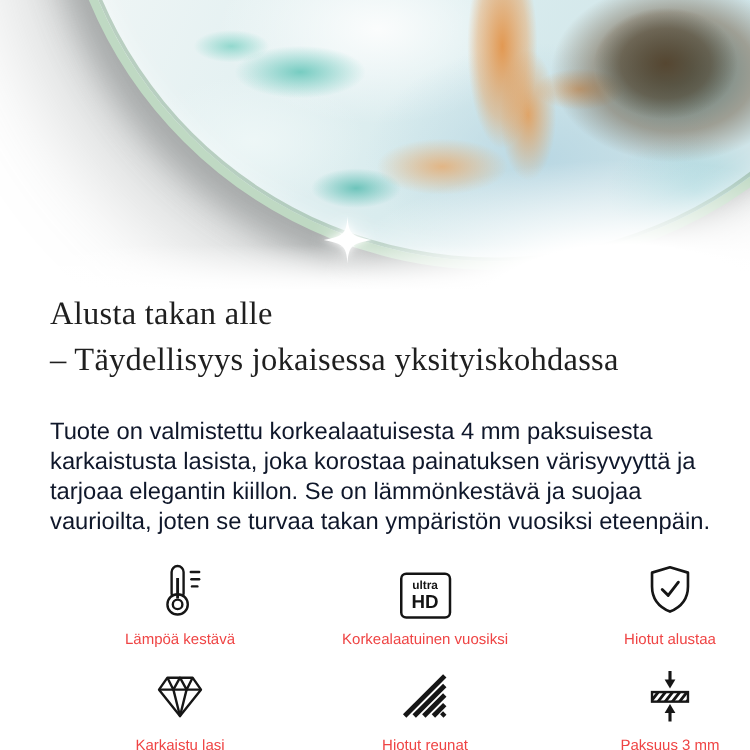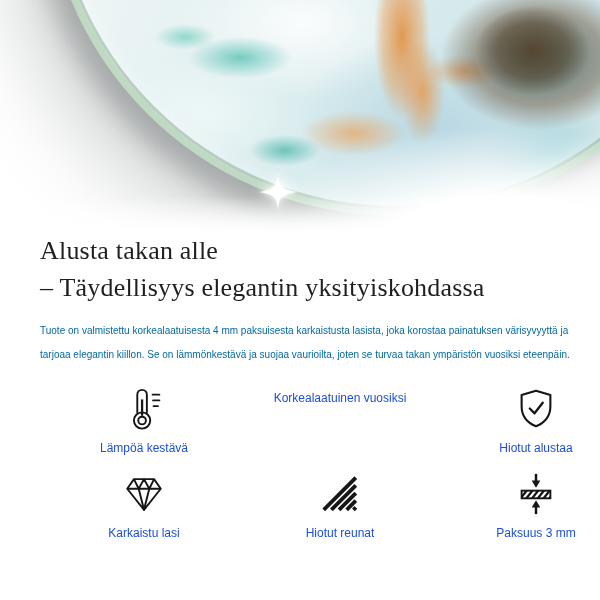--- a/index.html
+++ b/index.html
@@ -58,44 +58,44 @@
   .content { padding: 0 33px 0 40px; }
   h1.title {
     font-family: "Liberation Serif", serif;
     font-weight: 400;
     font-size: 26px;
     line-height: 37px;
     color: #1f1f1f;
     letter-spacing: 0.2px;
   }
   p.description {
-    margin-top: 13px;
+    margin-top: 28px;
     width: 534px;
-    font-size: 10px;
+    font-size: 19px;
     line-height: 24px;
-    color: #0369a1;
+    color: #0f172a;
   }
 
   
   .features {
     margin: 15px 0 0 6px;
     width: 588px;
     display: grid;
     grid-template-columns: repeat(3, 1fr);
     row-gap: 12px;
   }
   .feature { display: flex; flex-direction: column; align-items: center; }
   .icon-box {
     height: 50px; width: 100%;
     display: flex; align-items: flex-end; justify-content: center;
   }
   .feature-label {
     margin-top: 9px;
     font-size: 12px;
-    color: #1d4ed8;
+    color: #ef4444;
     text-align: left;
     white-space: nowrap;
   }
   .uhd-box {
     width: 41px; height: 37px;
     border: 2.5px solid #141414;
     border-radius: 5px;
     background: #fff;
     display: flex; flex-direction: column; align-items: center; justify-content: center;
     font-weight: 700; color: #141414;
@@ -112,21 +112,21 @@
   <svg class="sparkle" viewBox="0 0 44 44">
     <path d="M22 3 C23 16.5 24.5 19 41 22 C24.5 25 23 27.5 22 41 C21 27.5 19.5 25 3 22 C19.5 19 21 16.5 22 3 Z" fill="#ffffff"></path>
     <path d="M22 3 C23 16.5 24.5 19 41 22 C24.5 25 23 27.5 22 41 C21 27.5 19.5 25 3 22 C19.5 19 21 16.5 22 3 Z" fill="#ffffff" opacity="0.8" transform="rotate(45 22 22) translate(22 22) scale(0.45) translate(-22 -22)"></path>
   </svg>
   <div class="hero-fade"></div>
 </div>
 
 <div class="content">
   <h1 class="title">
     <span>Alusta takan alle</span><br>
-    <span>– Täydellisyys elegantin yksityiskohdassa</span>
+    <span>– Täydellisyys jokaisessa yksityiskohdassa</span>
   </h1>
 
   <p class="description">Tuote on valmistettu korkealaatuisesta 4 mm paksuisesta karkaistusta lasista, joka korostaa painatuksen värisyvyyttä ja tarjoaa elegantin kiillon. Se on lämmönkestävä ja suojaa vaurioilta, joten se turvaa takan ympäristön vuosiksi eteenpäin.</p>
 
   <div class="features">
 
     <div class="feature">
       <div class="icon-box">
         <svg class="icon" width="46" height="46" viewBox="0 0 48 48" fill="none" stroke="#161616">
           <rect x="17" y="4" width="10" height="28" rx="5" stroke-width="2"></rect>
@@ -135,20 +135,26 @@
           <circle cx="22" cy="36" r="4" stroke-width="2"></circle>
           <line x1="33" y1="9" x2="40" y2="9" stroke-width="2" stroke-linecap="round"></line>
           <line x1="33.5" y1="15" x2="40" y2="15" stroke-width="2" stroke-linecap="round"></line>
           <line x1="34" y1="21" x2="38.5" y2="21" stroke-width="2" stroke-linecap="round"></line>
         </svg>
       </div>
       <span class="feature-label">Lämpöä kestävä</span>
     </div>
 
     <div class="feature">
+      <div class="icon-box">
+        <div class="uhd-box">
+          <span class="uhd-top">ultra</span>
+          <span class="uhd-bottom">HD</span>
+        </div>
+      </div>
       <span class="feature-label">Korkealaatuinen vuosiksi</span>
     </div>
 
     <div class="feature">
       <div class="icon-box">
         <svg class="icon" width="46" height="46" viewBox="0 0 48 48" fill="none" stroke="#161616">
           <path d="M24 5 L39 9.5 V21 C39 31.5 32.5 38.5 24 42 C15.5 38.5 9 31.5 9 21 V9.5 Z" stroke-width="2.2" stroke-linejoin="round"></path>
           <path d="M17.5 23.5 L22.5 28.5 L31 17.5" stroke-width="2.4" stroke-linecap="round" stroke-linejoin="round"></path>
         </svg>
       </div>

